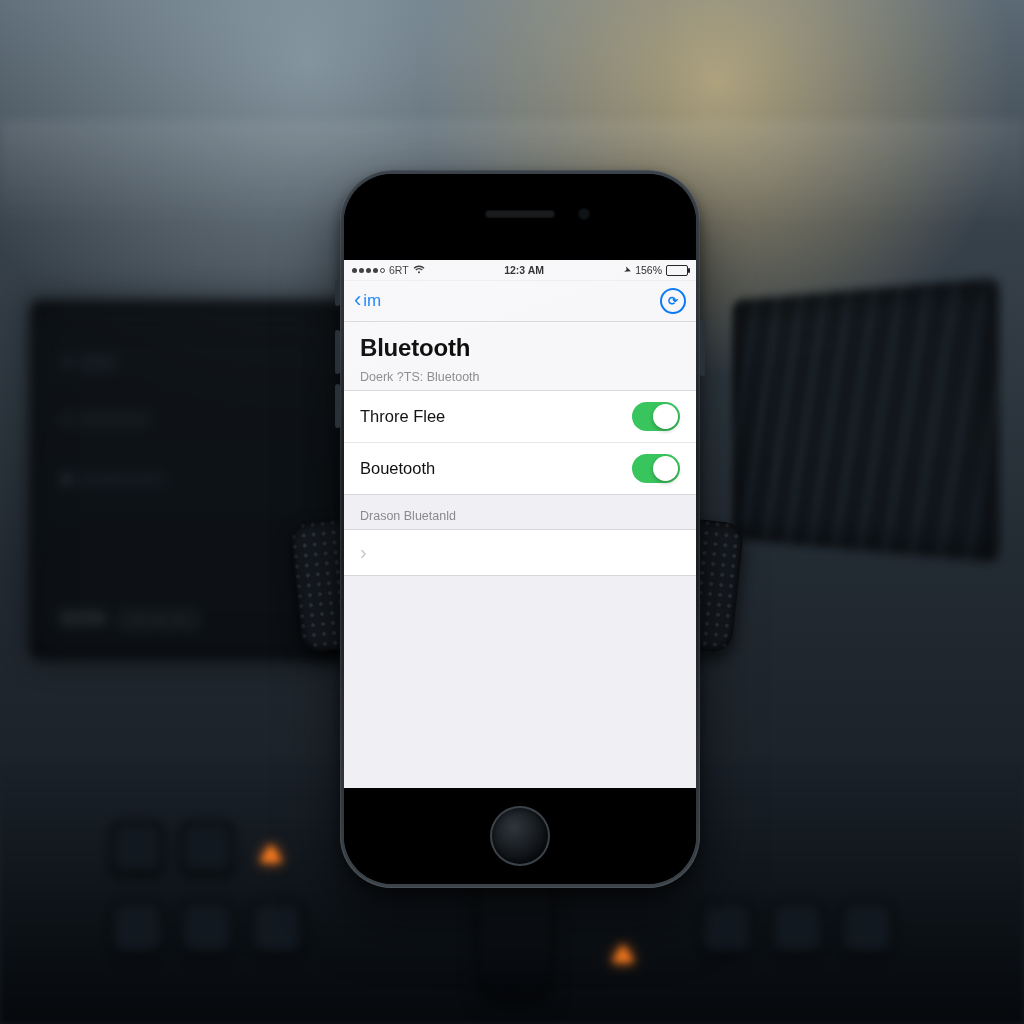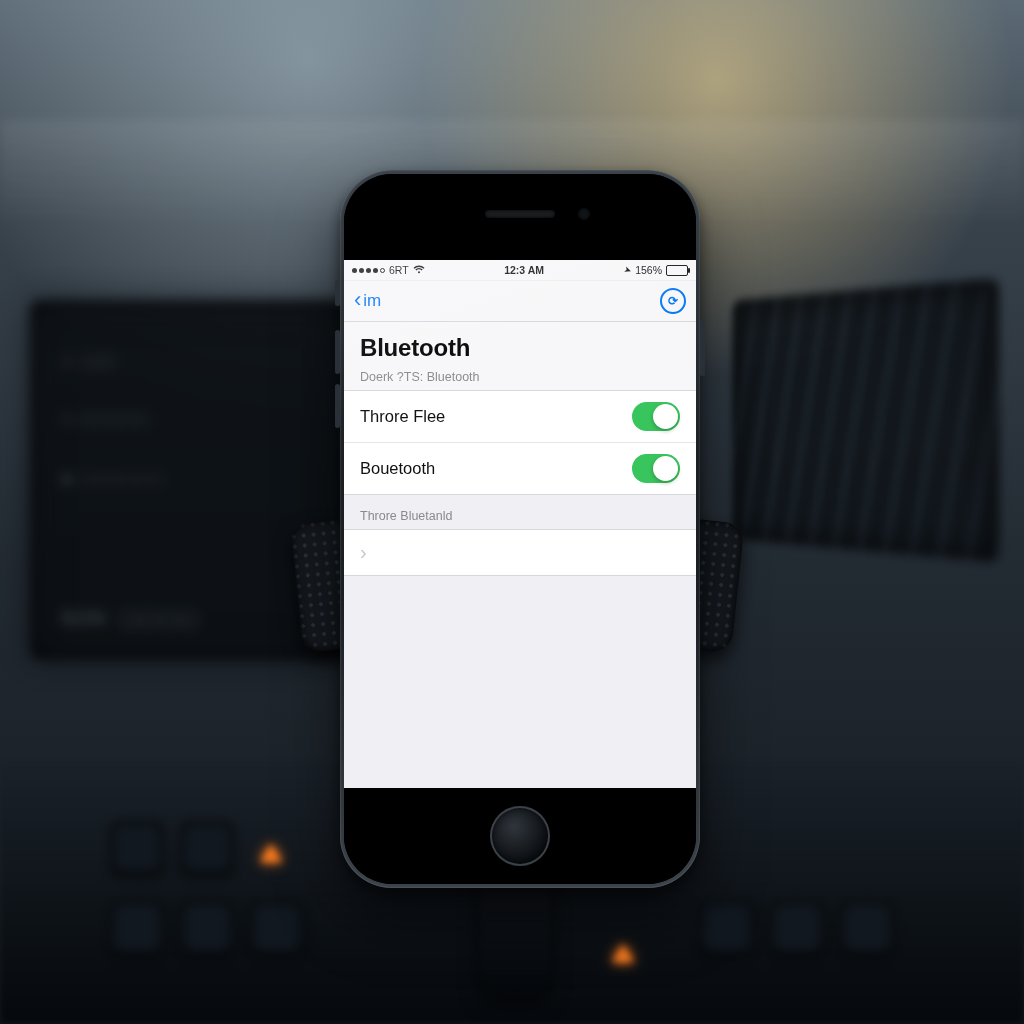--- a/index.html
+++ b/index.html
@@ -300,21 +300,21 @@
               </span>
             </div>
             <div class="row">
               <span class="label">Bouetooth</span>
               <span class="toggle on">
                 <span class="knob"></span>
               </span>
             </div>
           </div>
 
-        <div class="group-header">Throre Bluetanld</div>
+        <div class="group-header">Drason Bluetanld</div>
         <div class="group" id="devices-group">
             <div class="row">
               <span class="chevron">›</span>
             </div>
           </div>
 
         <div class="blank"></div>
       </div>
 
       <div class="glass-sheen"></div>

